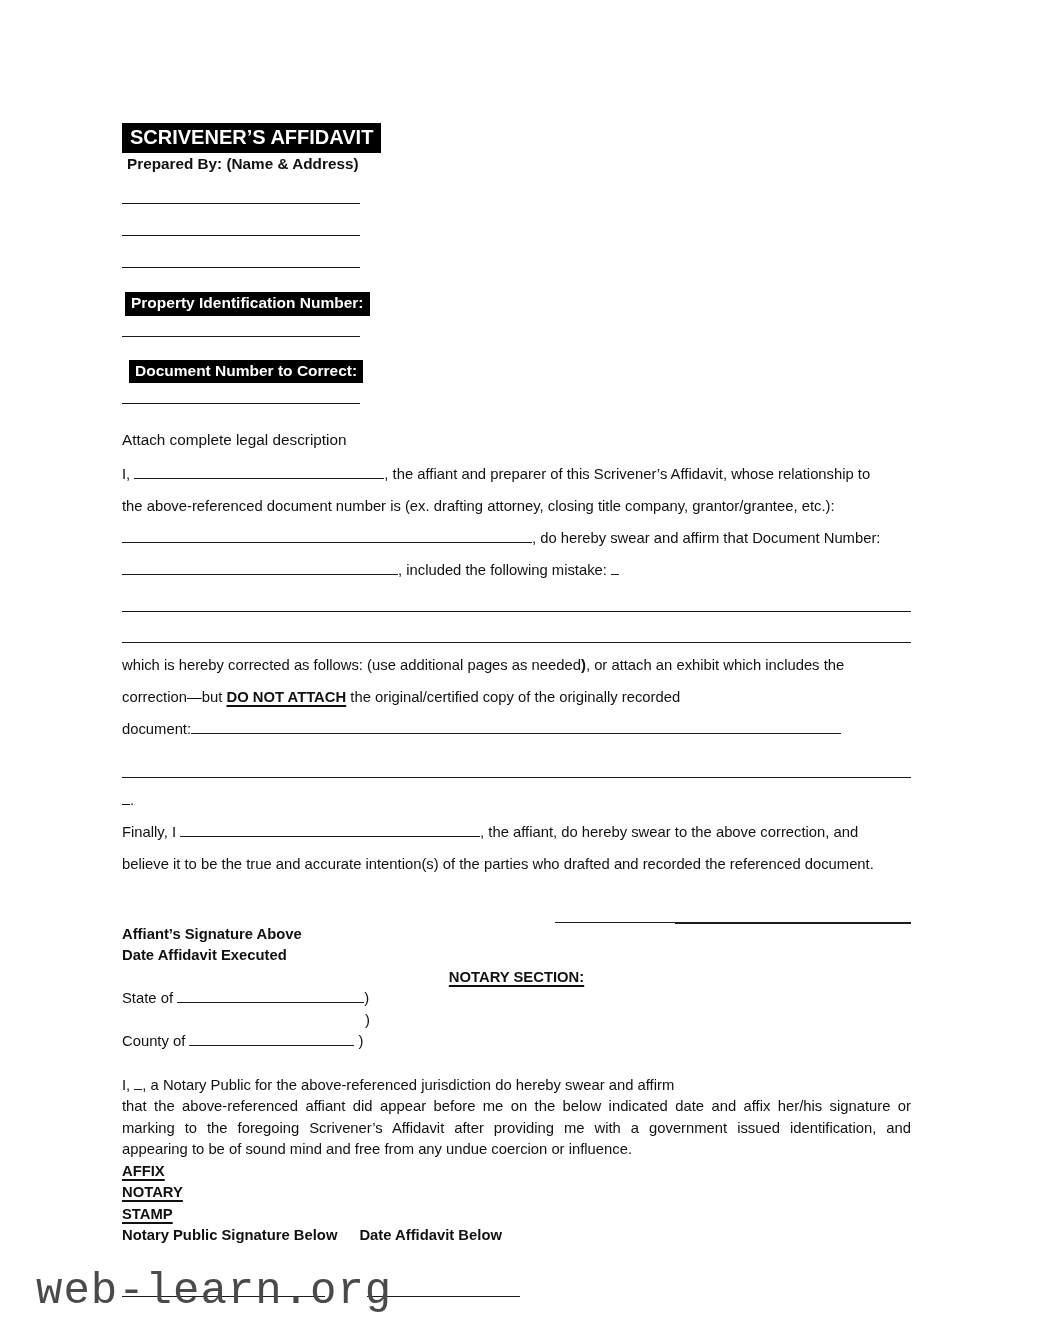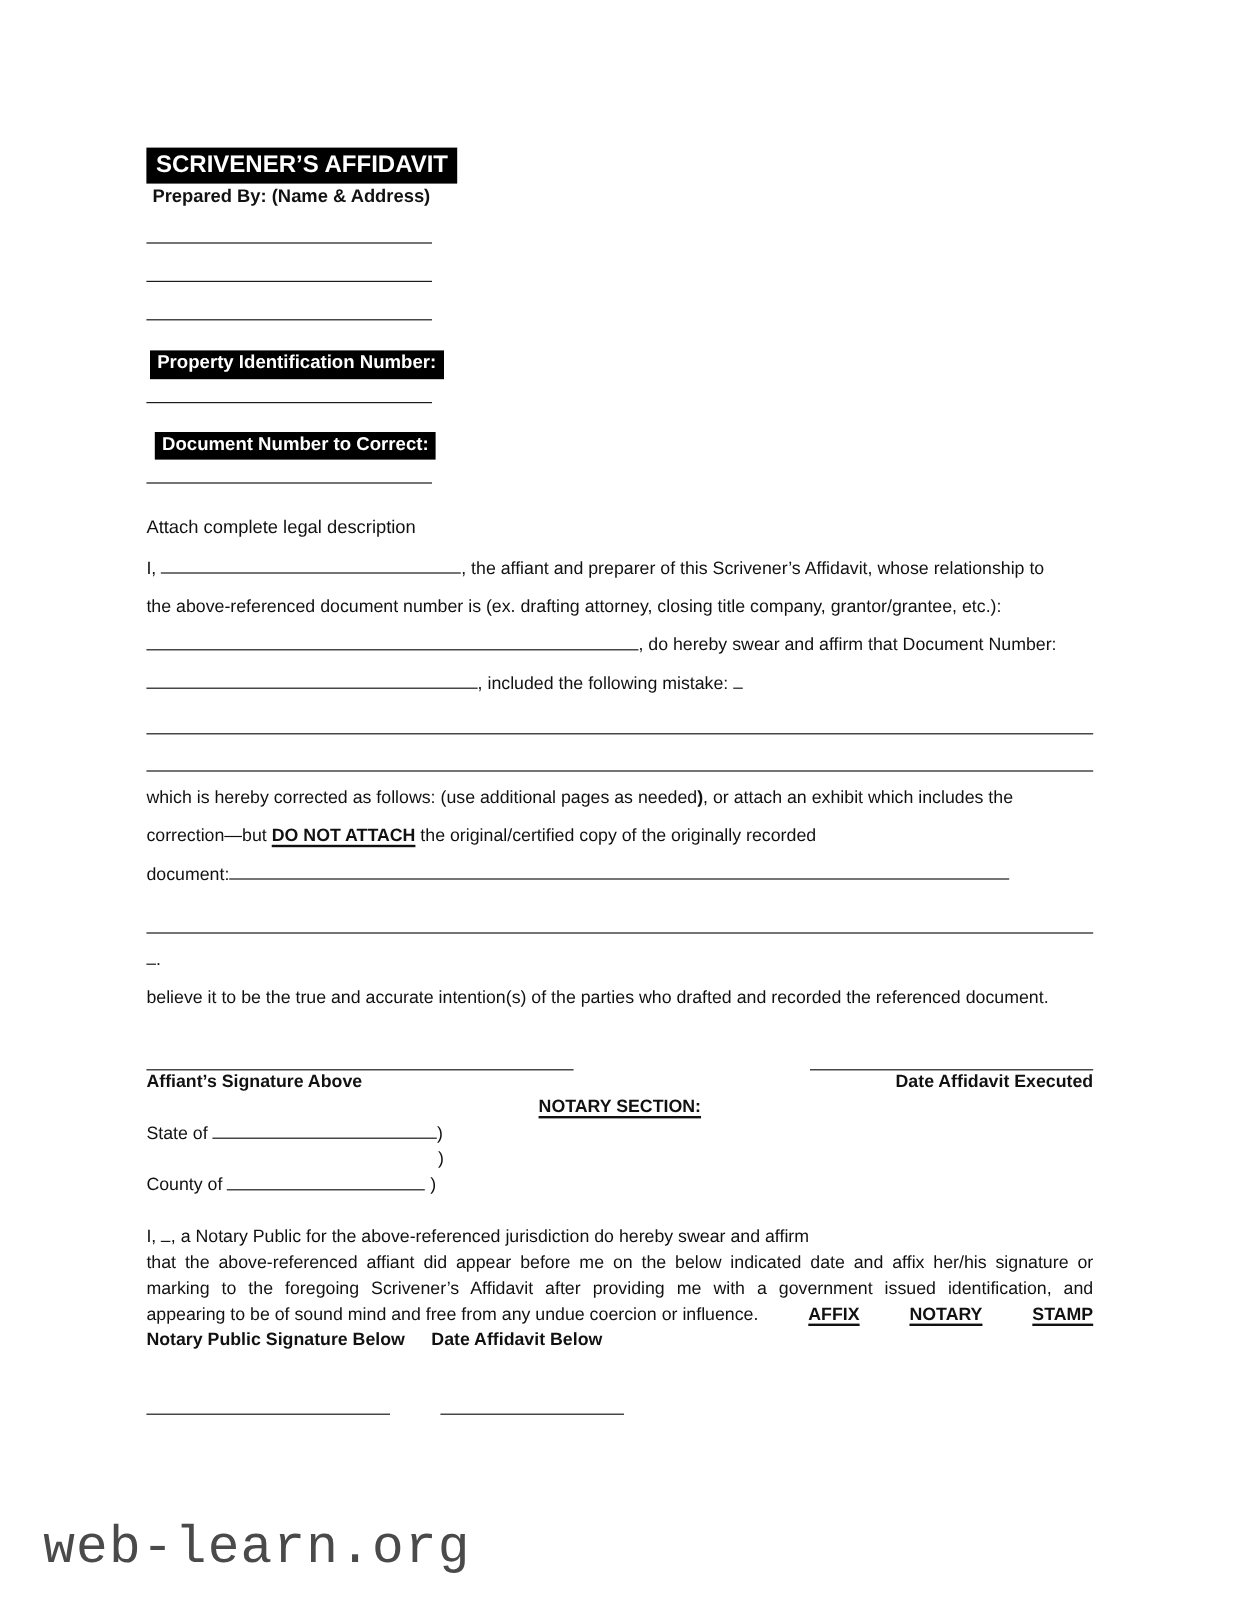--- a/index.html
+++ b/index.html
@@ -7,21 +7,21 @@
         font-family:"Liberation Sans","DejaVu Sans",sans-serif;color:#111111;}
   .content{position:absolute;left:122px;top:123px;width:789px;font-size:14.8px;}
   .hbar{display:inline-block;background:#000000;color:#ffffff;font-weight:700;
         font-size:15.5px;padding:2px 6px 3px 6px;line-height:1.2;}
   .hbar.title{font-size:20px;padding:2px 8px 4px 8px;}
   .prepared{font-weight:700;font-size:15.3px;margin:2px 0 0 5px;}
   .attach{font-weight:400;font-size:15.3px;}
   .tline{line-height:32px;white-space:nowrap;}
   .lh21 .tline{line-height:21.5px;}
   .tline.flex{display:flex;align-items:baseline;}
-  .tline.sb{display:flex;align-items:baseline;justify-content:space-between;}
+  .tline.sb{display:flex;align-items:baseline;justify-content:flex-end;flex-direction:column;}
   .tline.flex span,.tline.sb span{white-space:pre;}
   .tline.just{text-align:justify;text-align-last:justify;white-space:normal;}
   .tline.center{text-align:center;}
   .tline.rule{border-bottom:1.6px solid #1b1b1b;height:24.5px;margin-bottom:6px;}
   .tline.h26{height:26px;align-items:flex-end;}
   .blank{display:inline-block;height:0;border-bottom:1.6px solid #1b1b1b;min-width:8px;}
   .tline.flex .blank{flex:0 1 auto;}
   .blank.fill{flex:1 1 auto;}
   .gap{display:inline-block;}
   .b{font-weight:700;}
@@ -91,20 +91,25 @@
           <span class="blank" style="width: 650px;"></span>
         </div>
       </div>
 
     <div style="margin-top:7px">
         <div class="tline rule"></div>
         <div class="tline flex">
           <span class="blank fill"></span>
           <span>.</span>
         </div>
+        <div class="tline flex">
+          <span>Finally, I </span>
+          <span class="blank" style="width: 300px;"></span>
+          <span>, the affiant, do hereby swear to the above correction, and</span>
+        </div>
         <div class="tline"><span>believe it to be the true and accurate intention(s) of the parties who drafted and recorded the referenced document.</span></div>
       </div>
 
     <div class="lh21" style="margin-top:18px">
         <div class="tline sb h26">
           <span class="blank" style="width: 356px;"></span>
           <span class="blank" style="width: 236px;"></span>
         </div>
         <div class="tline sb">
           <span class="b">Affiant’s Signature Above</span>

